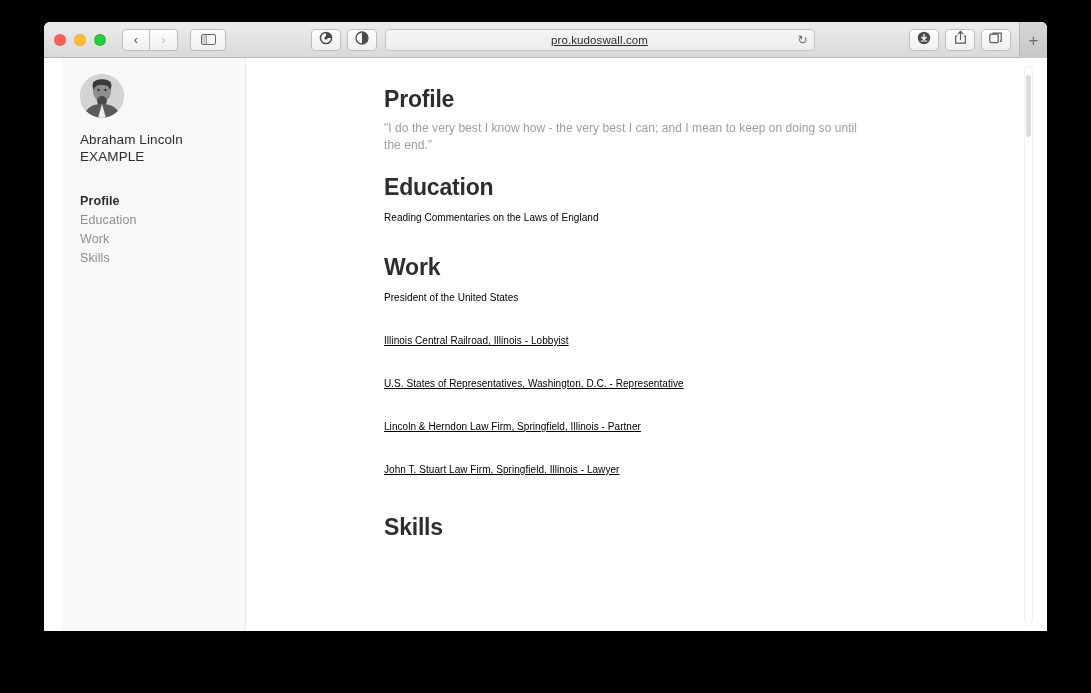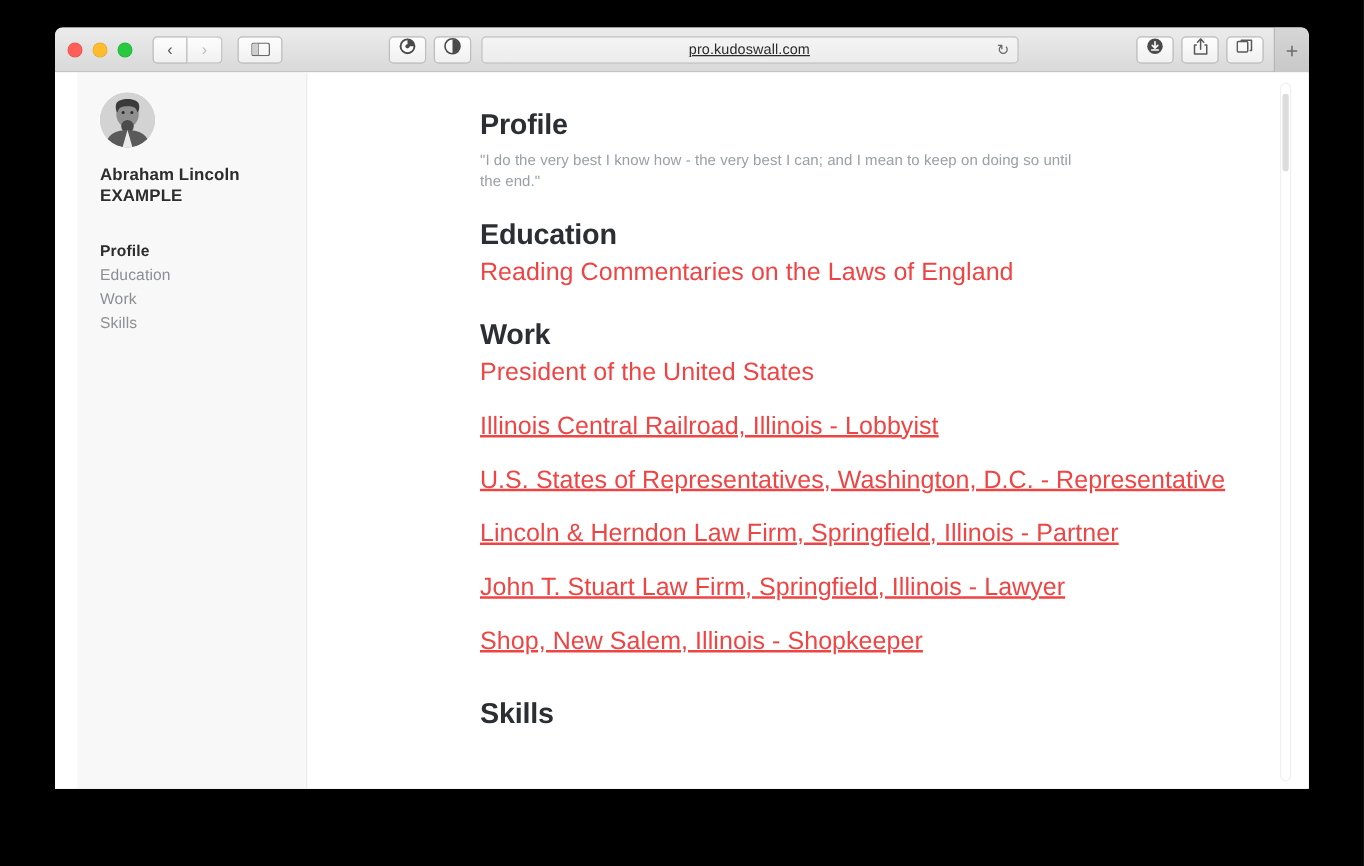--- a/index.html
+++ b/index.html
@@ -106,21 +106,21 @@
     border-right: 1px solid #e9e9e9;
     padding: 16px 18px 0 18px;
   }
   .avatar {
     width: 44px; height: 44px; border-radius: 50%;
     overflow: hidden; background: #c9c9c9;
     margin-bottom: 14px;
   }
   .avatar svg { display: block; }
   .person-name {
-    font-size: 13.5px; font-weight: bold; color: #2d2d2d;
+    font-size: 13.5px; font-weight: normal; color: #2d2d2d;
     line-height: 1.25; letter-spacing: .1px;
   }
   .nav { margin-top: 26px; }
   .nav-item {
     font-size: 12.5px; color: #8c8f93; line-height: 19px;
     letter-spacing: .1px;
   }
   .nav-item.active { color: #2d2d2d; font-weight: bold; }
 
   .content {
@@ -133,21 +133,21 @@
 
   h2.section-title {
     font-size: 23px; font-weight: bold; color: #2b2f33;
     letter-spacing: -.2px; margin-bottom: 7px;
   }
   .quote {
     font-size: 12px; color: #9aa0a6; line-height: 17px;
     max-width: 475px; letter-spacing: .05px;
   }
   .body-line {
-    font-size: 20px; color: #ef4444; line-height: 20px;
+    font-size: 10px; color: #000000; line-height: 20px;
     letter-spacing: .05px;
   }
   .sp-edu   { margin-top: 20px; }
   .sp-edu-l { margin-top: 2px; }
   .sp-work  { margin-top: 26px; }
   .work-first { margin-top: 4px; }
   .work-item  { margin-top: 23px; text-decoration: underline; }
   .sp-skills  { margin-top: 34px; }
 
   
@@ -302,21 +302,20 @@
 
         <h2 class="section-title sp-edu">Education</h2>
         <div class="body-line sp-edu-l">Reading Commentaries on the Laws of England</div>
 
         <h2 class="section-title sp-work">Work</h2>
         <div class="body-line work-first">President of the United States</div>
         <div class="body-line work-item">Illinois Central Railroad, Illinois - Lobbyist</div>
         <div class="body-line work-item">U.S. States of Representatives, Washington, D.C. - Representative</div>
         <div class="body-line work-item">Lincoln &amp; Herndon Law Firm, Springfield, Illinois - Partner</div>
         <div class="body-line work-item">John T. Stuart Law Firm, Springfield, Illinois - Lawyer</div>
-        <div class="body-line work-item">Shop, New Salem, Illinois - Shopkeeper</div>
 
         <h2 class="section-title sp-skills">Skills</h2>
 
       </div>
 
       <div class="scrollbar">
         <div class="scroll-thumb"></div>
       </div>
     </div>
   </div>

